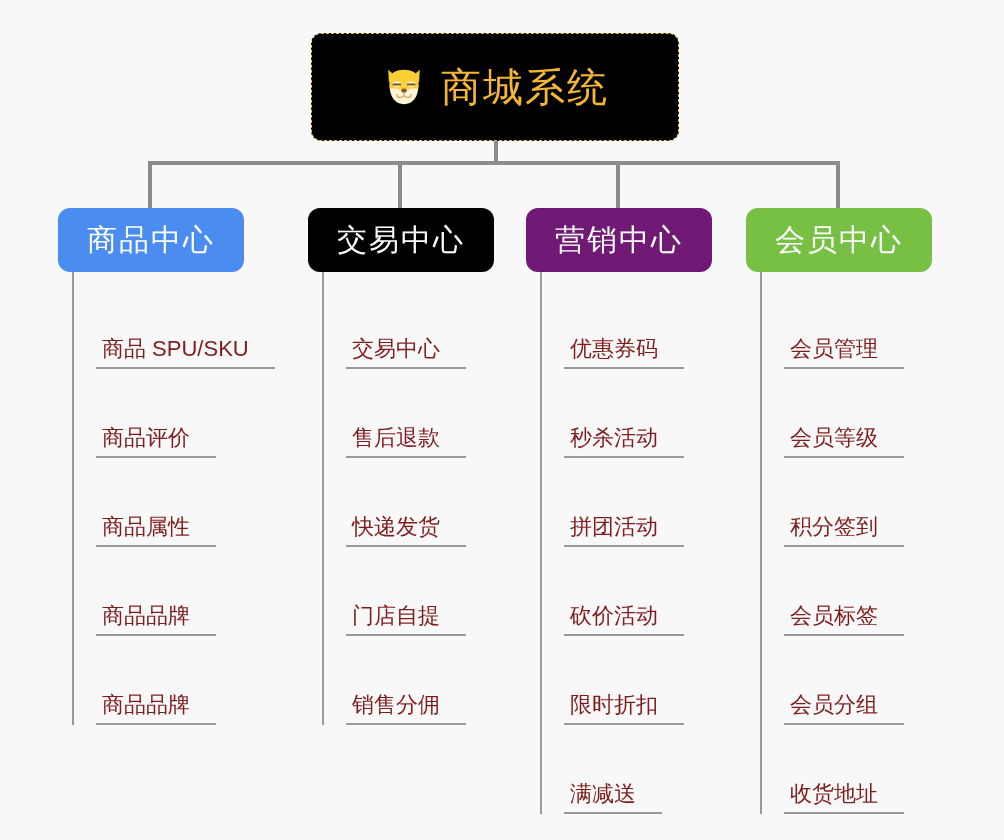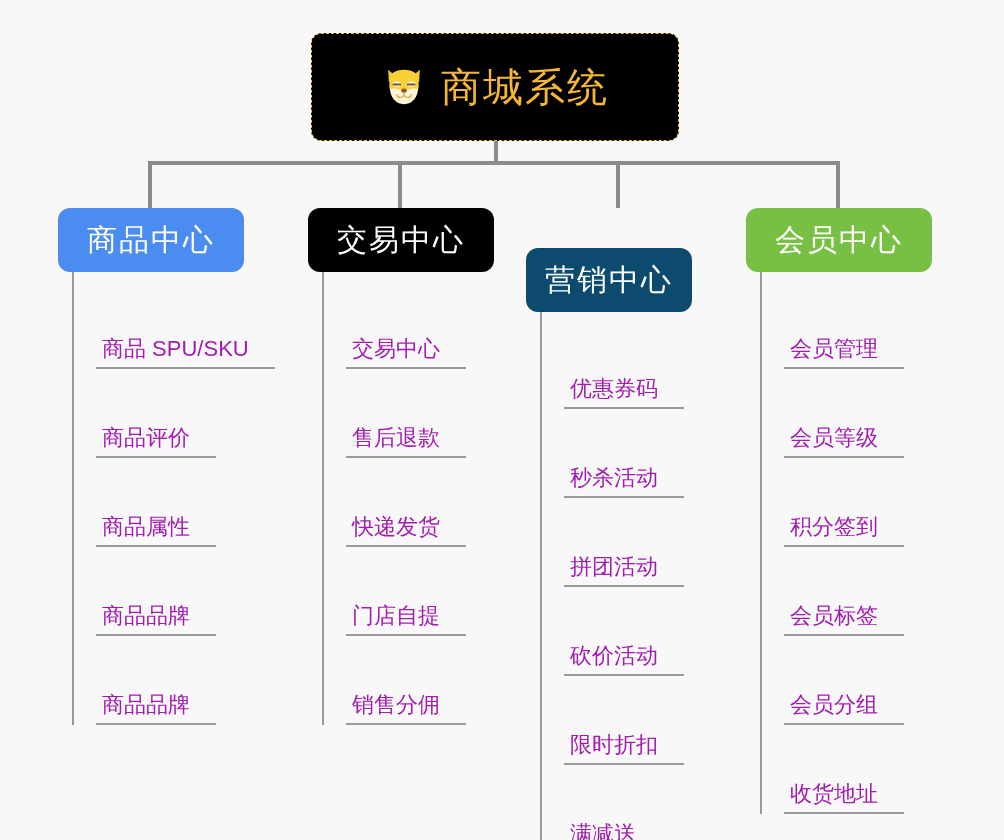--- a/index.html
+++ b/index.html
@@ -94,40 +94,40 @@
     display: flex;
     align-items: center;
     justify-content: center;
     color: #ffffff;
     font-size: 30px;
     letter-spacing: 2px;
     white-space: nowrap;
   }
   .branch.b0 .branch-header { width: 186px; background: #4a8cf0; }
   .branch.b1 .branch-header { width: 186px; background: #000000; }
-  .branch.b2 .branch-header { width: 166px; background: #0c4a6e; margin-top: 40px; }
+  .branch.b2 .branch-header { width: 186px; background: #701a75; }
   .branch.b3 .branch-header { width: 186px; background: #78c044; }
 
   
   .branch-body {
     position: relative;
     margin-left: 14px;
     border-left: 2px solid #9a9a9a;
     padding-top: 8px;
   }
   .leaf {
     position: relative;
     height: 89px;
     display: flex;
     align-items: flex-end;
     padding-left: 28px;
   }
   .leaf-label {
     font-size: 22px;
-    color: #a21caf;
+    color: #7f1d1d;
     line-height: 1.1;
     padding-bottom: 6px;
     border-bottom: 2px solid #9a9a9a;
     margin-left: -6px;
     padding-left: 6px;
     padding-right: 26px;
     white-space: nowrap;
   }
 </style>
 </head>

